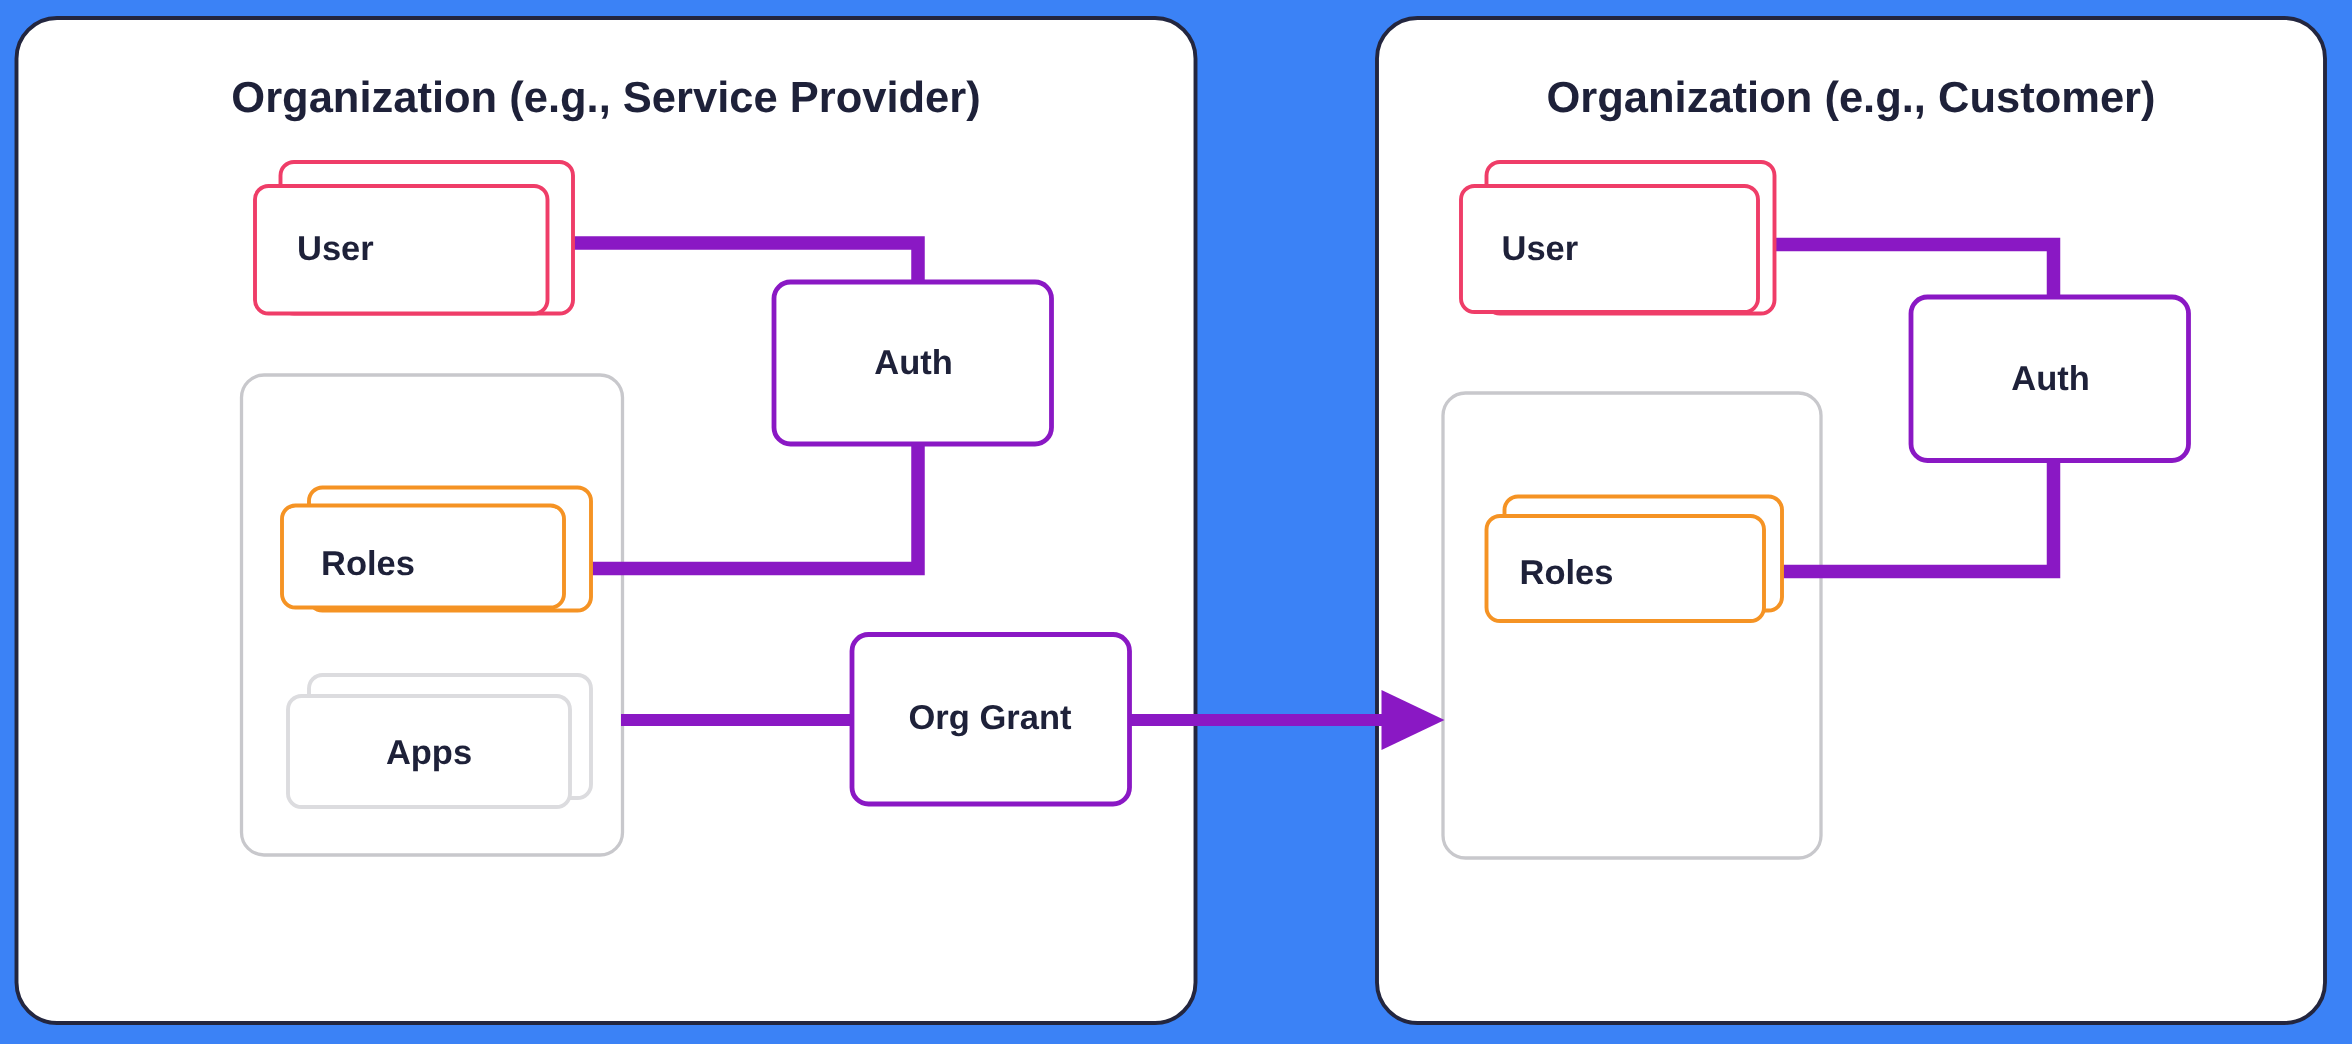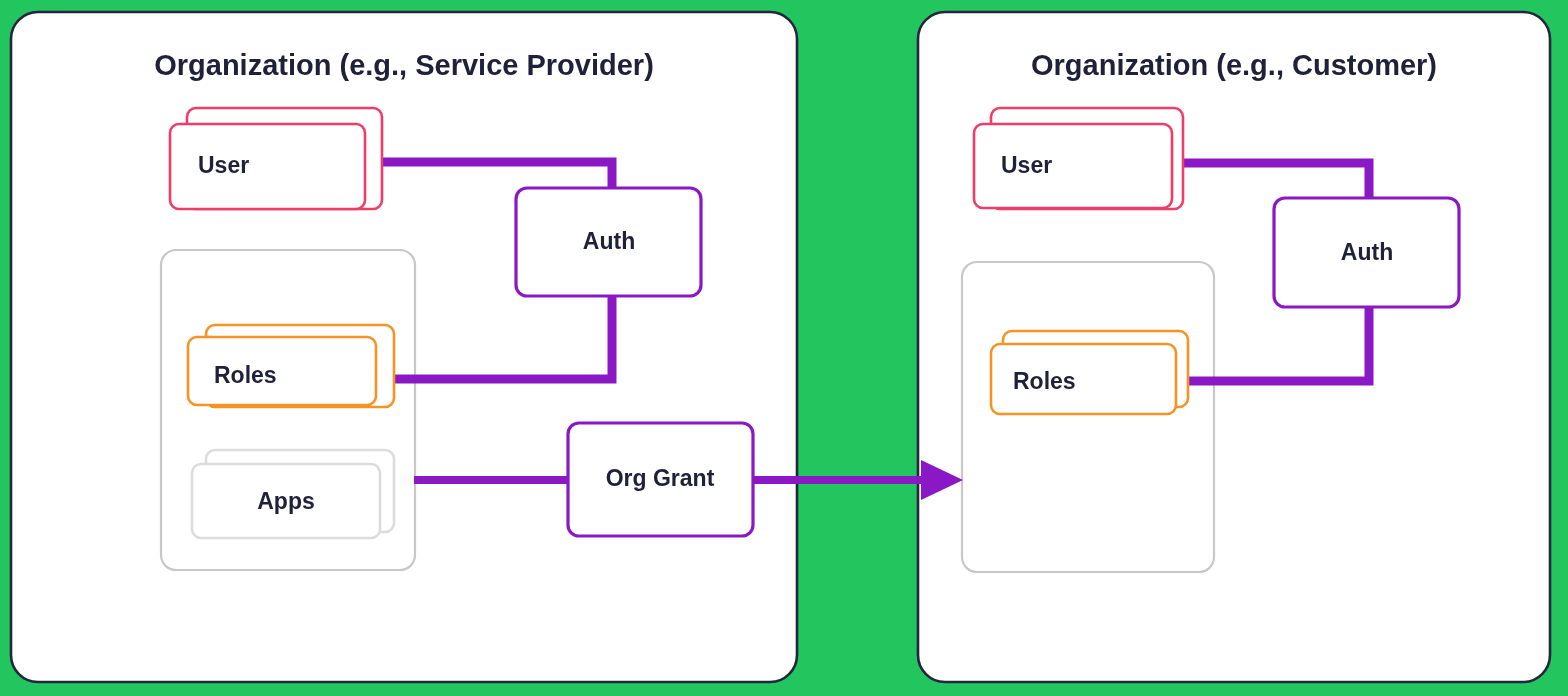--- a/index.html
+++ b/index.html
@@ -4,21 +4,21 @@
 <style>
   html, body {
     margin: 0;
     padding: 0;
     background: #ffffff;
   }
   #diagram-root {
     position: relative;
     width: 1568px;
     height: 696px;
-    background: #22c55e;
+    background: #3b82f6;
     font-family: "Liberation Sans", sans-serif;
     overflow: hidden;
   }
   svg.canvas {
     position: absolute;
     left: 0;
     top: 0;
     width: 1568px;
     height: 696px;
   }

